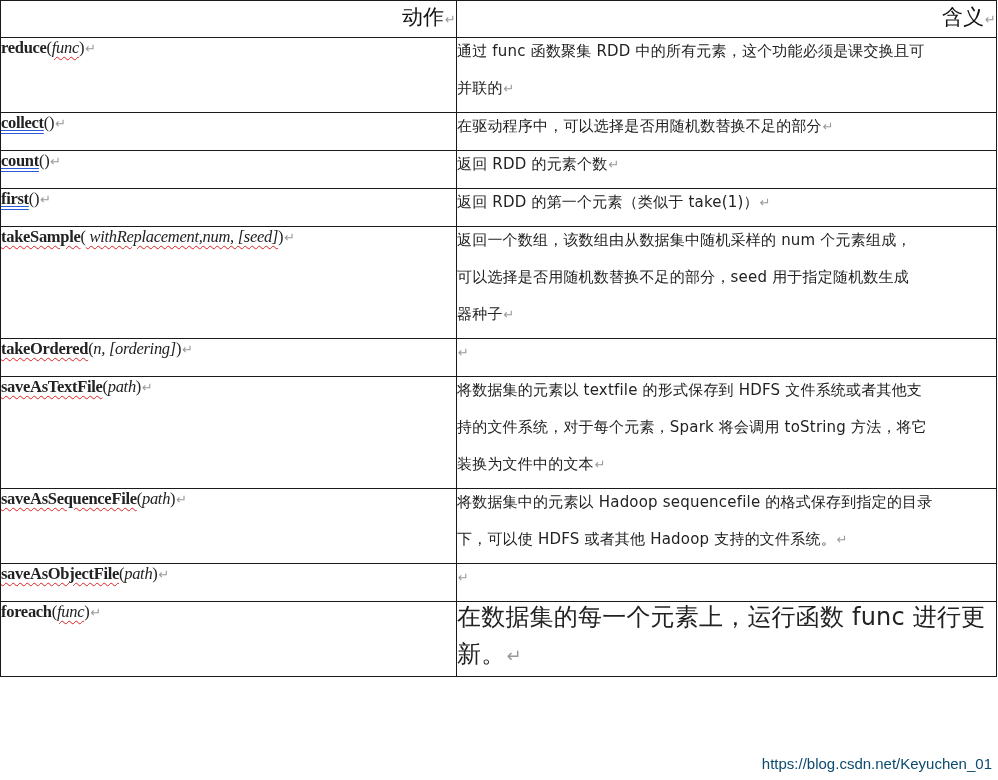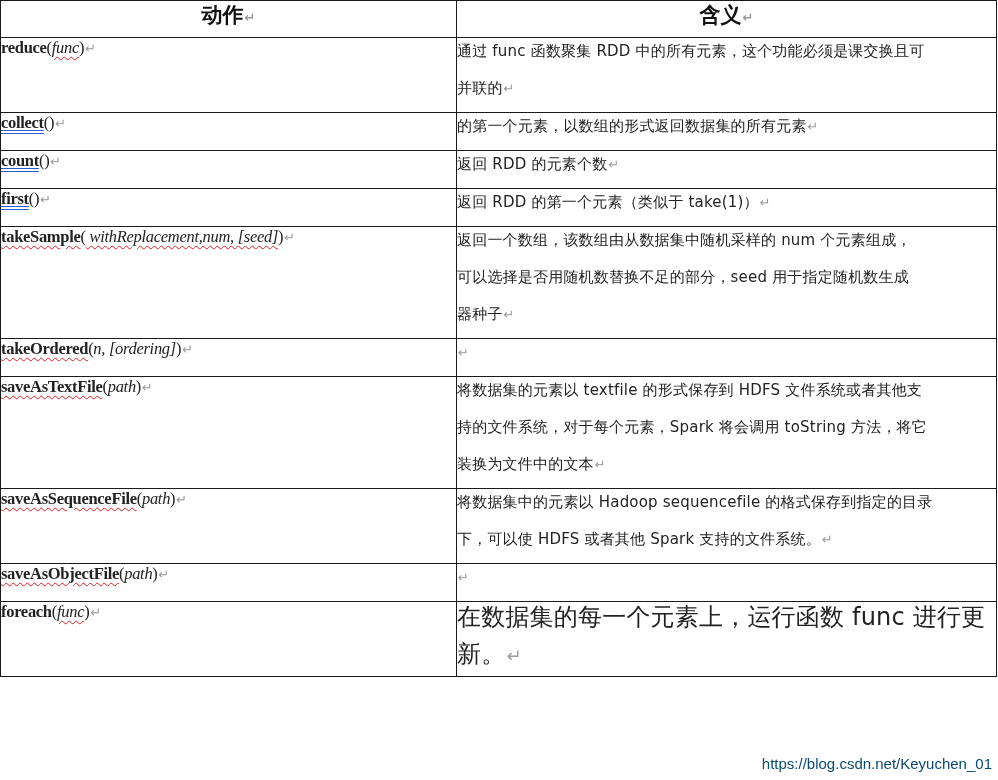--- a/index.html
+++ b/index.html
@@ -12,25 +12,25 @@
   }
   table.actions td, table.actions th {
     border: 1.5px solid #1a1a1a;
     vertical-align: top;
     padding: 0;
   }
   col.c1 { width: 456px; }
   col.c2 { width: 540px; }
   th {
     font-family: "DejaVu Sans", sans-serif;
-    font-weight: bold;
+    font-weight: normal;
     font-size: 21px;
     height: 36px;
-    line-height: 28px;
-    text-align: center;
+    line-height: 33px;
+    text-align: right;
     color: #111;
   }
   .act {
     font-family: "Liberation Serif", serif;
     font-size: 16.5px;
     color: #222;
     padding: 9px 0 0 13px;
     letter-spacing: -0.3px;
   }
   .act b { font-weight: bold; }
@@ -74,21 +74,21 @@
       <tr style="height: 74px;">
         <td class="act"><b>reduce</b>(<i class="wavy">func</i>)<span class="ret">↵</span></td>
         <td class="desc">
           <span class="line"><span>通过 func 函数聚集 RDD 中的所有元素，这个功能必须是课交换且可</span></span>
           <span class="line"><span>并联的</span><span class="ret">↵</span></span>
         </td>
       </tr>
       <tr style="height: 38px;">
         <td class="act"><b class="dbl">collect</b>(<i></i>)<span class="ret">↵</span></td>
         <td class="desc">
-          <span class="line"><span>的第一个元素，以数组的形式返回数据集的所有元素</span><span class="ret">↵</span></span>
+          <span class="line"><span>在驱动程序中，可以选择是否用随机数替换不足的部分</span><span class="ret">↵</span></span>
         </td>
       </tr>
       <tr style="height: 37px; margin-top: 24px;">
         <td class="act"><b class="dbl">count</b>(<i></i>)<span class="ret">↵</span></td>
         <td class="desc">
           <span class="line"><span>返回 RDD 的元素个数</span><span class="ret">↵</span></span>
         </td>
       </tr>
       <tr style="height: 37px; margin-left: 44px;">
         <td class="act"><b class="dbl">first</b>(<i></i>)<span class="ret">↵</span></td>
@@ -115,21 +115,21 @@
         <td class="desc">
           <span class="line"><span>将数据集的元素以 textfile 的形式保存到 HDFS 文件系统或者其他支</span></span>
           <span class="line"><span>持的文件系统，对于每个元素，Spark 将会调用 toString 方法，将它</span></span>
           <span class="line"><span>装换为文件中的文本</span><span class="ret">↵</span></span>
         </td>
       </tr>
       <tr style="height: 75px; margin-left: 16px;">
         <td class="act"><b class="wavy">saveAsSequenceFile</b>(<i>path</i>)<span class="ret">↵</span></td>
         <td class="desc">
           <span class="line"><span>将数据集中的元素以 Hadoop  sequencefile 的格式保存到指定的目录</span></span>
-          <span class="line"><span>下，可以使 HDFS 或者其他 Spark 支持的文件系统。</span><span class="ret">↵</span></span>
+          <span class="line"><span>下，可以使 HDFS 或者其他 Hadoop 支持的文件系统。</span><span class="ret">↵</span></span>
         </td>
       </tr>
       <tr style="height: 37px;">
         <td class="act"><b class="wavy">saveAsObjectFile</b>(<i>path</i>)<span class="ret">↵</span></td>
         <td class="desc">
           <span class="line"><span></span><span class="ret">↵</span></span>
         </td>
       </tr>
       <tr style="height: 73px;">
         <td class="act"><b>foreach</b>(<i class="wavy">func</i>)<span class="ret">↵</span></td>

